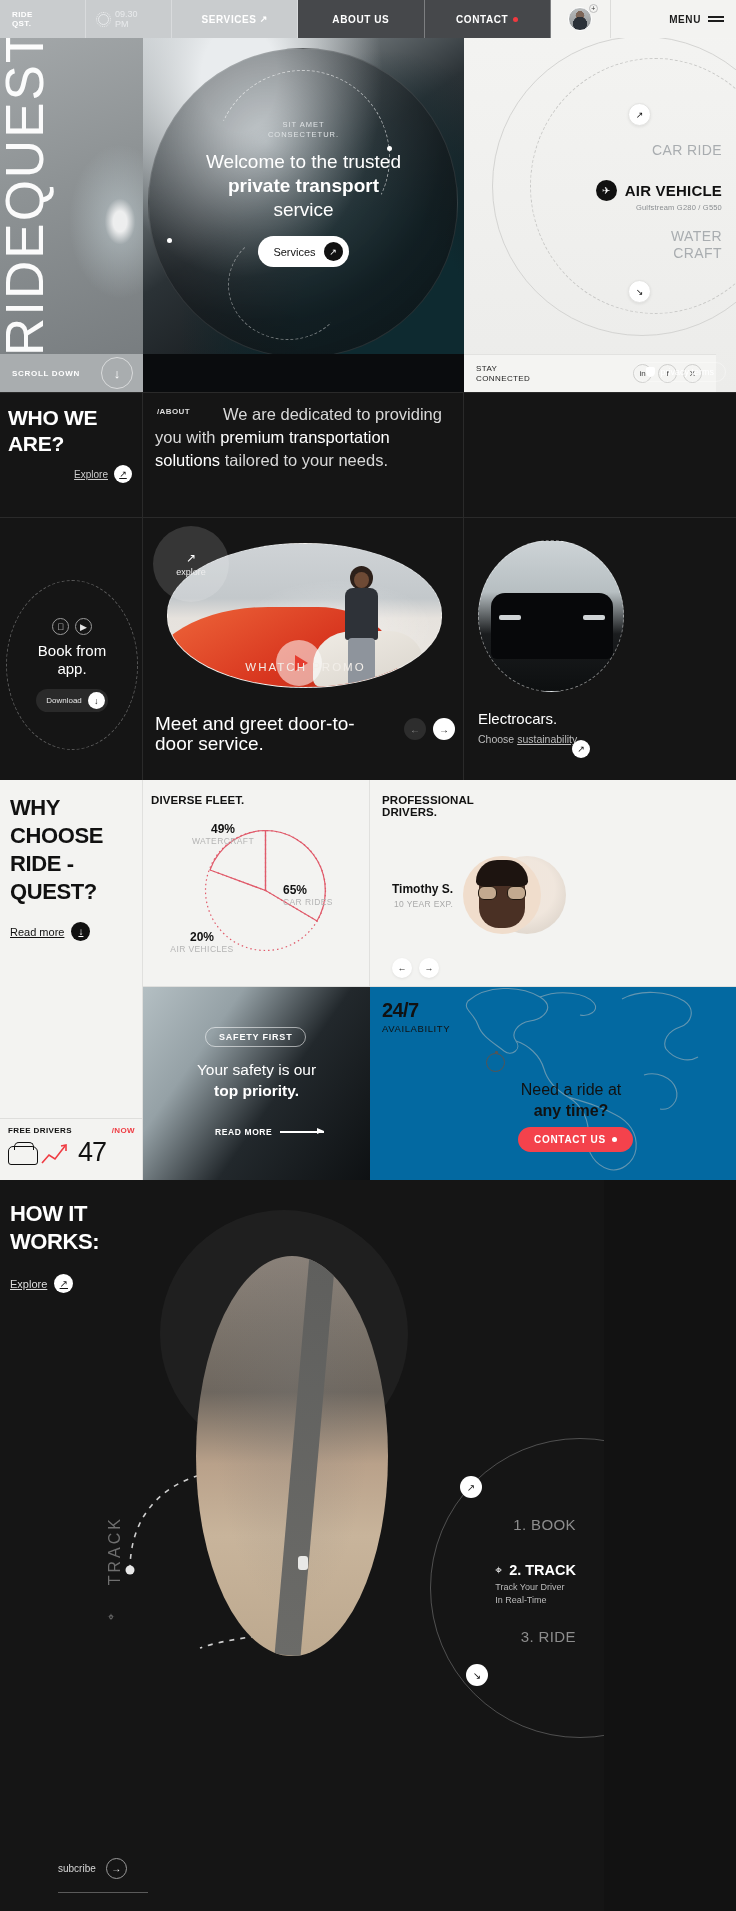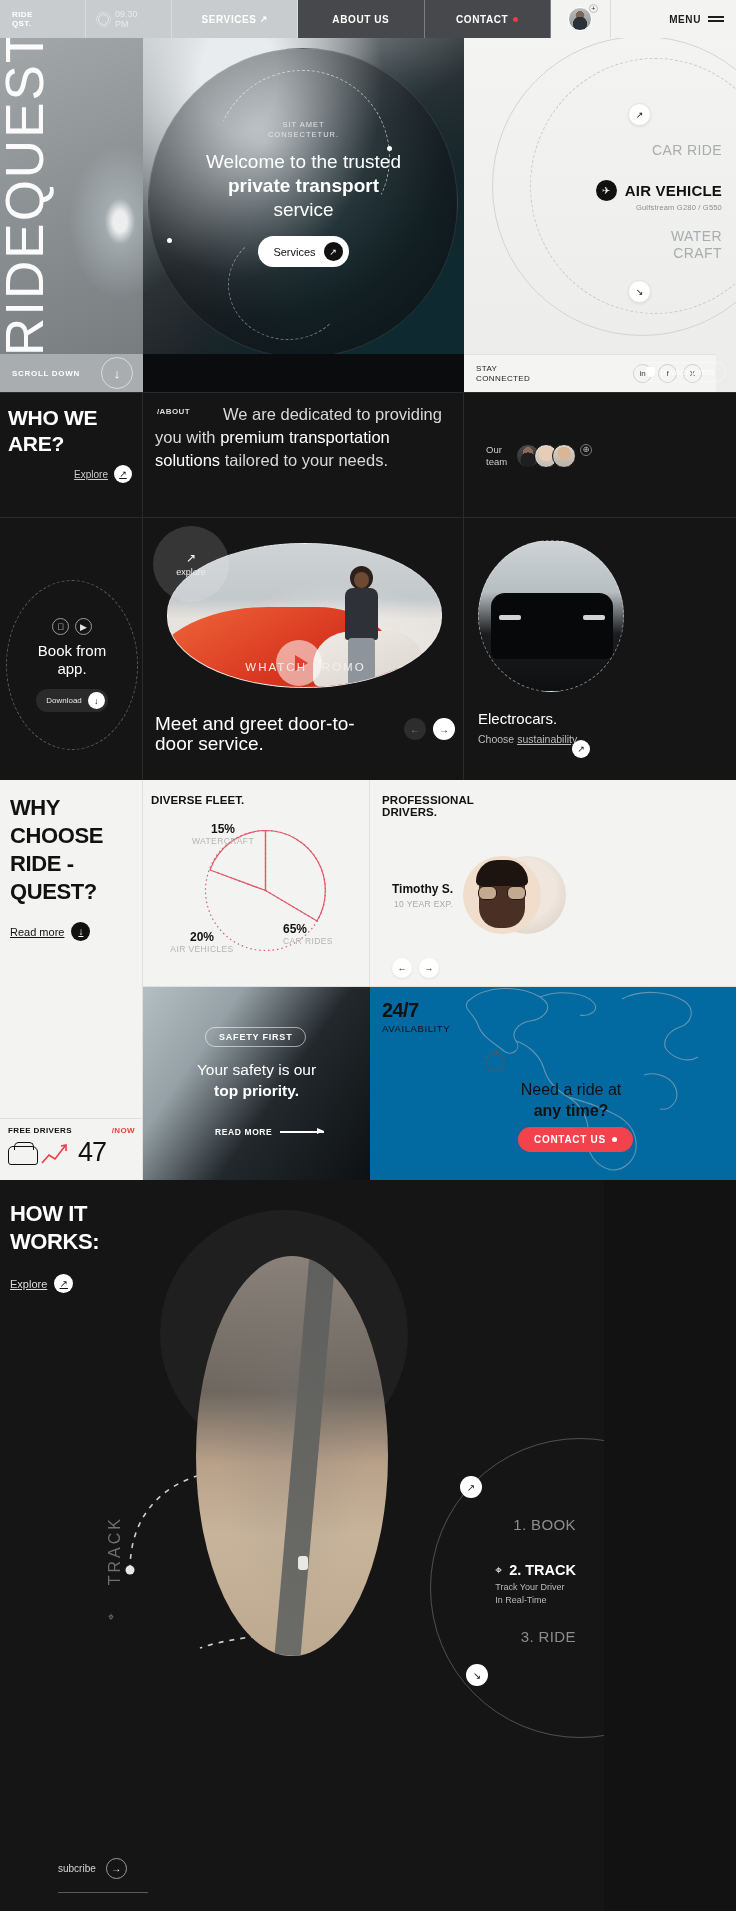--- a/index.html
+++ b/index.html
@@ -405,32 +405,20 @@
       <div class="who-h">ARE?</div>
       <div class="lnk">
         <span>Explore</span>
         <span class="c">↗</span>
       </div>
     </div>
     <div class="who-b">
       <div class="about-tag">/ABOUT</div>
       <div class="about-txt"><span>We are dedicated to providing you with </span><b>premium transportation solutions</b><span> tailored to your needs.</span></div>
     </div>
-    <div class="who-c">
-      <div class="our-team">
-        <div>Our</div>
-        <div>team</div>
-      </div>
-      <div class="faces">
-        <div class="face f1"></div>
-        <div class="face f2"></div>
-        <div class="face f3"></div>
-        <div class="plus-sm">⊕</div>
-      </div>
-    </div>
   </div>
 
   <div class="svc3">
     <div class="s3a">
       <div class="app-oval">
         <div class="store-ics">
           <div class="store-ic"></div>
           <div class="store-ic">▶</div>
         </div>
         <div class="app-t">
@@ -525,24 +513,24 @@
         <svg width="125" height="125" viewBox="0 0 125 125">
           <circle cx="62.5" cy="62.5" r="60" fill="none" stroke="#e05a6a" stroke-width="1.2" stroke-dasharray="1.5 3"></circle>
           <line x1="62.5" y1="62.5" x2="62.5" y2="2.5" stroke="#e05a6a" stroke-width="1.2" stroke-dasharray="1.5 3"></line>
           <line x1="62.5" y1="62.5" x2="114" y2="93" stroke="#e05a6a" stroke-width="1.2" stroke-dasharray="1.5 3"></line>
           <line x1="62.5" y1="62.5" x2="7" y2="42" stroke="#e05a6a" stroke-width="1.2" stroke-dasharray="1.5 3"></line>
           <path d="M62.5 62.5 L62.5 2.5 A60 60 0 0 1 114 93 Z" fill="none" stroke="#e05a6a" stroke-width="1.2"></path>
           <path d="M62.5 62.5 L7 42 A60 60 0 0 1 62.5 2.5 Z" fill="none" stroke="#e05a6a" stroke-width="1.2"></path>
         </svg>
       </div>
       <div class="pie-lbl" style="left:26px;top:42px;width:108px;">
-        <div class="pie-val">15%</div>
+        <div class="pie-val">49%</div>
         <div class="pie-cat">WATERCRAFT</div>
       </div>
-      <div class="pie-lbl" style="left:140px;top:103px;width:80px;text-align:left;margin-top:39px;">
+      <div class="pie-lbl" style="left:140px;top:103px;width:80px;text-align:left;">
         <div class="pie-val">65%</div>
         <div class="pie-cat">CAR RIDES</div>
       </div>
       <div class="pie-lbl" style="left:4px;top:150px;width:110px;">
         <div class="pie-val">20%</div>
         <div class="pie-cat">AIR VEHICLES</div>
       </div>
     </div>
 
     <div class="why-c">

